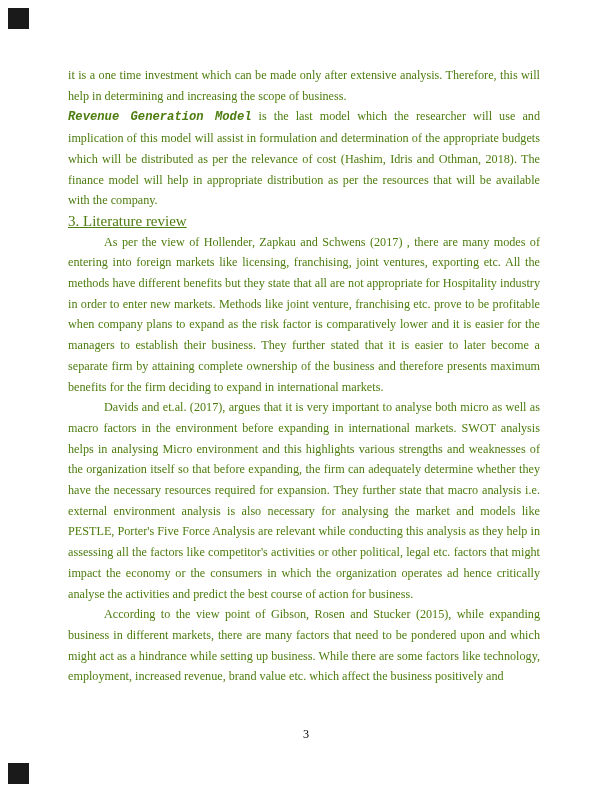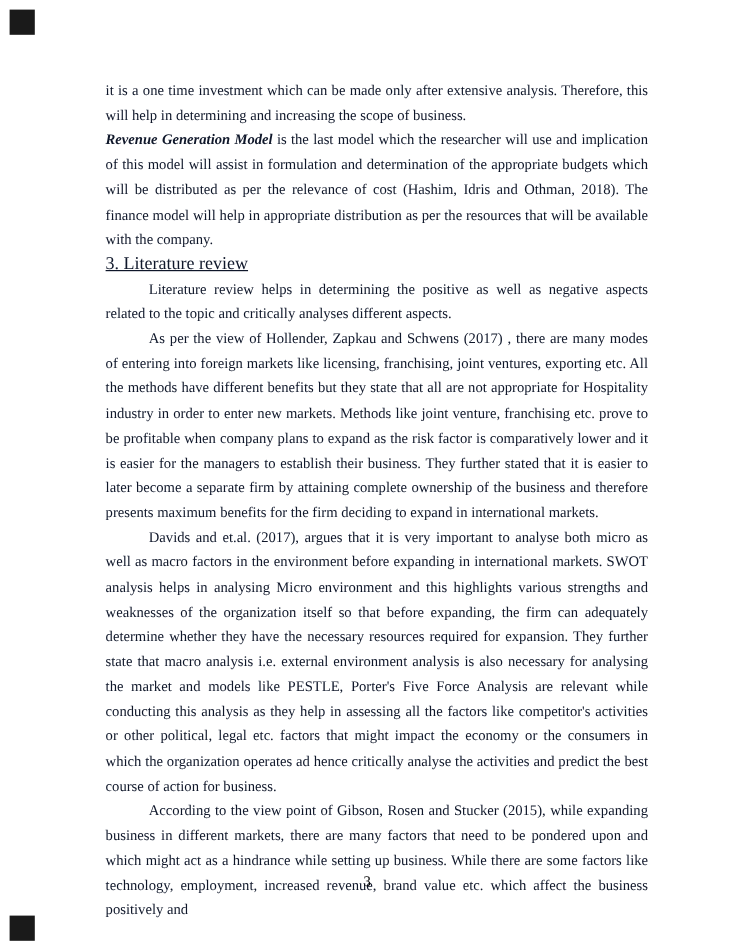--- a/index.html
+++ b/index.html
@@ -22,32 +22,33 @@
     position: absolute;
     width: 21px;
     height: 21px;
     background: #1a1a1a;
   }
   .corner-mark.top-left { top: 8px; left: 8px; }
   .corner-mark.bottom-left { top: 763px; left: 8px; }
   .content {
     position: absolute;
     top: 65px;
-    left: 88px;
+    left: 68px;
     right: 72px;
-    color: #0f172a;
+    color: #4d7c0f;
     font-size: 12.2px;
     line-height: 20.7px;
     text-align: justify;
   }
   .para { margin: 0; }
   .para.indent { text-indent: 36px; }
   .lead {
     font-weight: bold;
     font-style: italic;
+    font-family: Liberation Mono, monospace;
   }
   .heading {
     font-size: 15px;
     font-weight: normal;
     line-height: 20.7px;
     text-decoration: underline;
     text-align: left;
   }
   .page-number {
     position: absolute;
@@ -68,21 +69,20 @@
   <div class="corner-mark bottom-left"></div>
 
   <div class="content">
 
     <p class="para">it is a one time investment which can be made only after extensive analysis. Therefore, this will help in determining and increasing the scope of business.</p>
 
     <p class="para"><span class="lead">Revenue Generation Model</span><span> is the last model which the researcher will use and implication of this model will assist in formulation and determination of the appropriate budgets which will be distributed as per the relevance of cost (Hashim, Idris and Othman, 2018). The finance model will help in appropriate distribution as per the resources that will be available with the company.</span></p>
 
     <h3 class="heading">3. Literature review</h3>
 
-    <p class="para indent">Literature review helps in determining the positive as well as negative aspects related to the topic and critically analyses different aspects.</p>
 
     <p class="para indent">As per the view of Hollender, Zapkau and Schwens (2017) , there are many modes of entering into foreign markets like licensing, franchising, joint ventures, exporting etc. All the methods have different benefits but they state that all are not appropriate for Hospitality industry in order to enter new markets. Methods like joint venture, franchising etc. prove to be profitable when  company plans to expand as the risk factor is comparatively lower and it is easier for the managers to establish their business. They further stated that it is easier to later become a separate firm by attaining complete ownership of the business and therefore presents maximum benefits for the firm deciding to expand in international markets.</p>
 
     <p class="para indent">Davids and et.al. (2017), argues that it is very important to analyse both micro as well as macro factors in the environment before expanding in international markets. SWOT analysis helps in analysing Micro environment and this highlights various strengths and weaknesses of the organization itself so that before expanding, the firm can adequately determine whether they have the necessary resources required for expansion. They further state that macro analysis i.e. external environment analysis is also necessary for analysing the market and models like PESTLE, Porter's Five Force Analysis are relevant while conducting this analysis as they help in assessing all the factors like competitor's activities or other political, legal etc. factors that might impact the economy or the consumers in which the organization operates ad hence critically analyse the activities and predict the best course of action for business.</p>
 
     <p class="para indent">According to the view point of Gibson, Rosen and Stucker (2015), while expanding business in different markets, there are many factors that need to be pondered upon and which might act as a hindrance while setting up business. While there are some factors like technology, employment, increased revenue, brand value etc. which affect the business positively and</p>
 
   </div>
 
   <div class="page-number">3</div>

